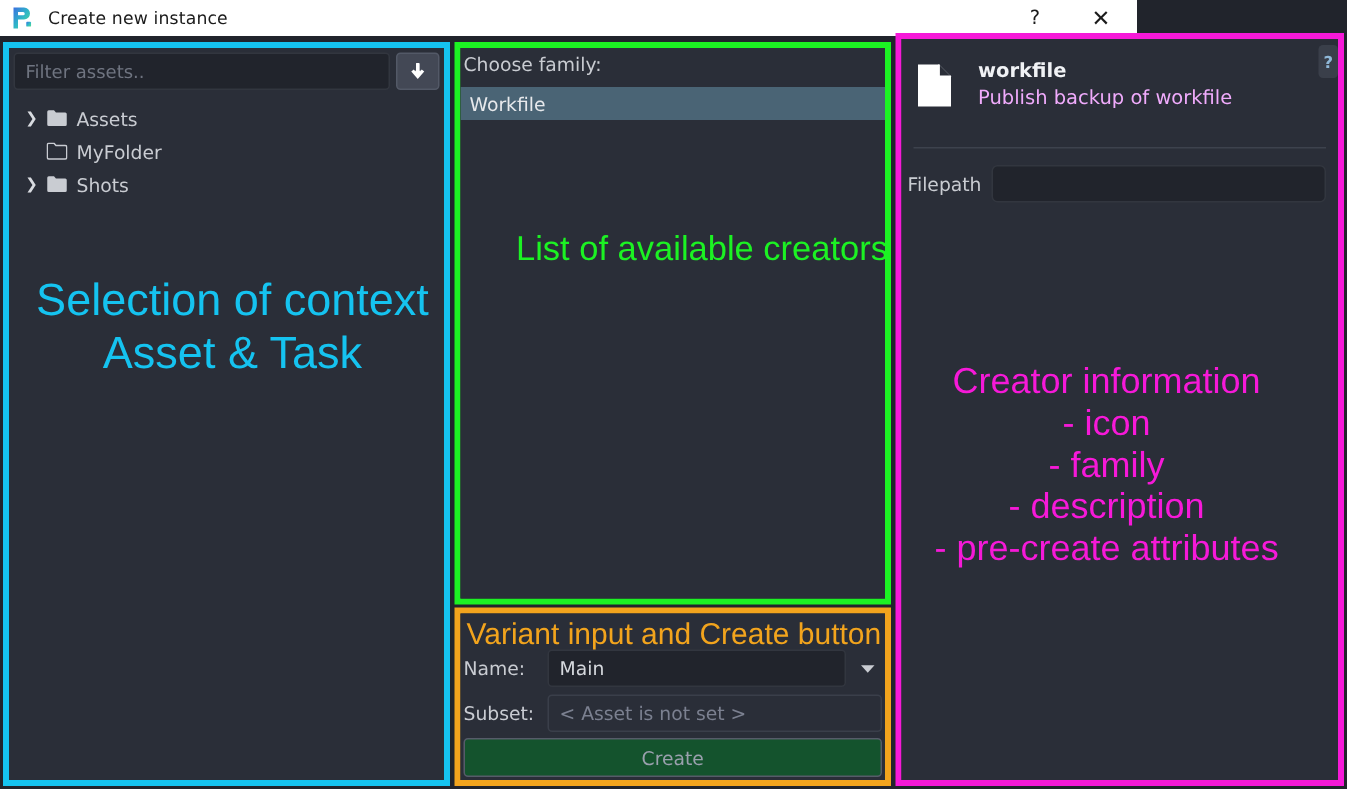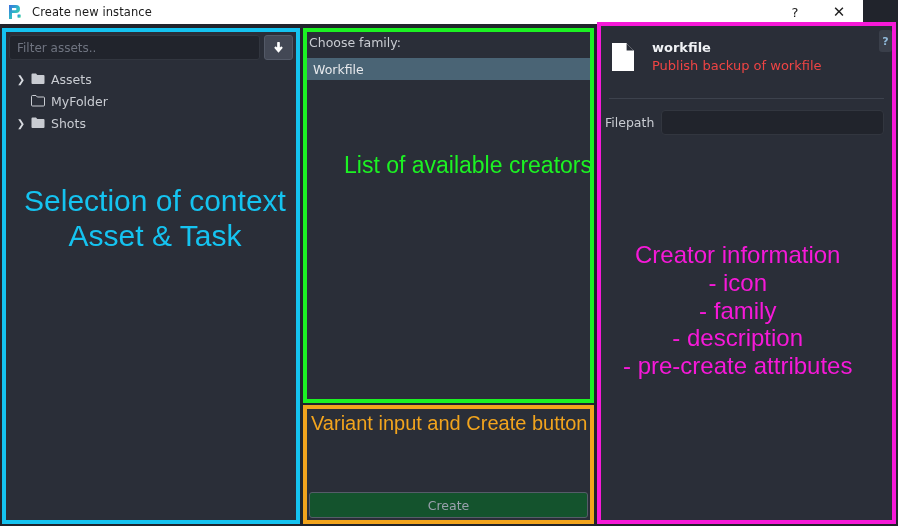--- a/index.html
+++ b/index.html
@@ -19,21 +19,21 @@
     position: relative;
     width: 898px;
     height: 526px;
     background: #21242c;
   }
 
   
   #titlebar {
     position: absolute;
     left: 0; top: 0;
-    width: 863px; height: 24px;
+    width: 758px; height: 24px;
     background: #ffffff;
     display: flex;
     align-items: center;
   }
   #app-logo {
     width: 16px; height: 16px;
     margin-left: 7px;
     position: relative;
     flex: none;
   }
@@ -261,21 +261,21 @@
     align-items: flex-start;
   }
   #creator-icon { width: 24px; height: 30px; flex: none; margin-top: 2px; }
   #creator-meta { margin-left: 17px; }
   #creator-family {
     color: #f0f2f5;
     font-size: 13px;
     font-weight: bold;
   }
   #creator-desc {
-    color: #ef4444;
+    color: #f0abfc;
     font-size: 13px;
     margin-top: 3px;
   }
   #creator-divider {
     position: absolute;
     left: 8px; right: 8px; top: 72px;
     height: 1px;
     background: #3d424d;
   }
   #attr-row {
@@ -399,20 +399,35 @@
         </div>
       </div>
       <div class="anno" id="anno-mid">List of available creators</div>
     </div>
   </div>
 
   <div class="frame" id="frame-bottom">
     <div class="panel-inner">
       <div class="anno" id="anno-bottom">Variant input and Create button</div>
 
+      <div id="variant-form">
+        <div class="form-row">
+          <div class="form-label">Name:</div>
+          <input class="form-field" type="text" value="Main" style="">
+          <div id="variant-combo-btn">
+            <svg width="11" height="8" viewBox="0 0 11 8">
+              <path d="M1 1.5 L5.5 6.5 L10 1.5 Z" fill="#c9ccd2"></path>
+            </svg>
+          </div>
+        </div>
+        <div class="form-row">
+          <div class="form-label">Subset:</div>
+          <div class="form-field readonly">&lt; Asset is not set &gt;</div>
+        </div>
+      </div>
 
       <div id="create-button">Create</div>
     </div>
   </div>
 
   <div class="frame" id="frame-right">
     <div class="panel-inner">
 
       <div id="creator-help-btn">?</div>
 

